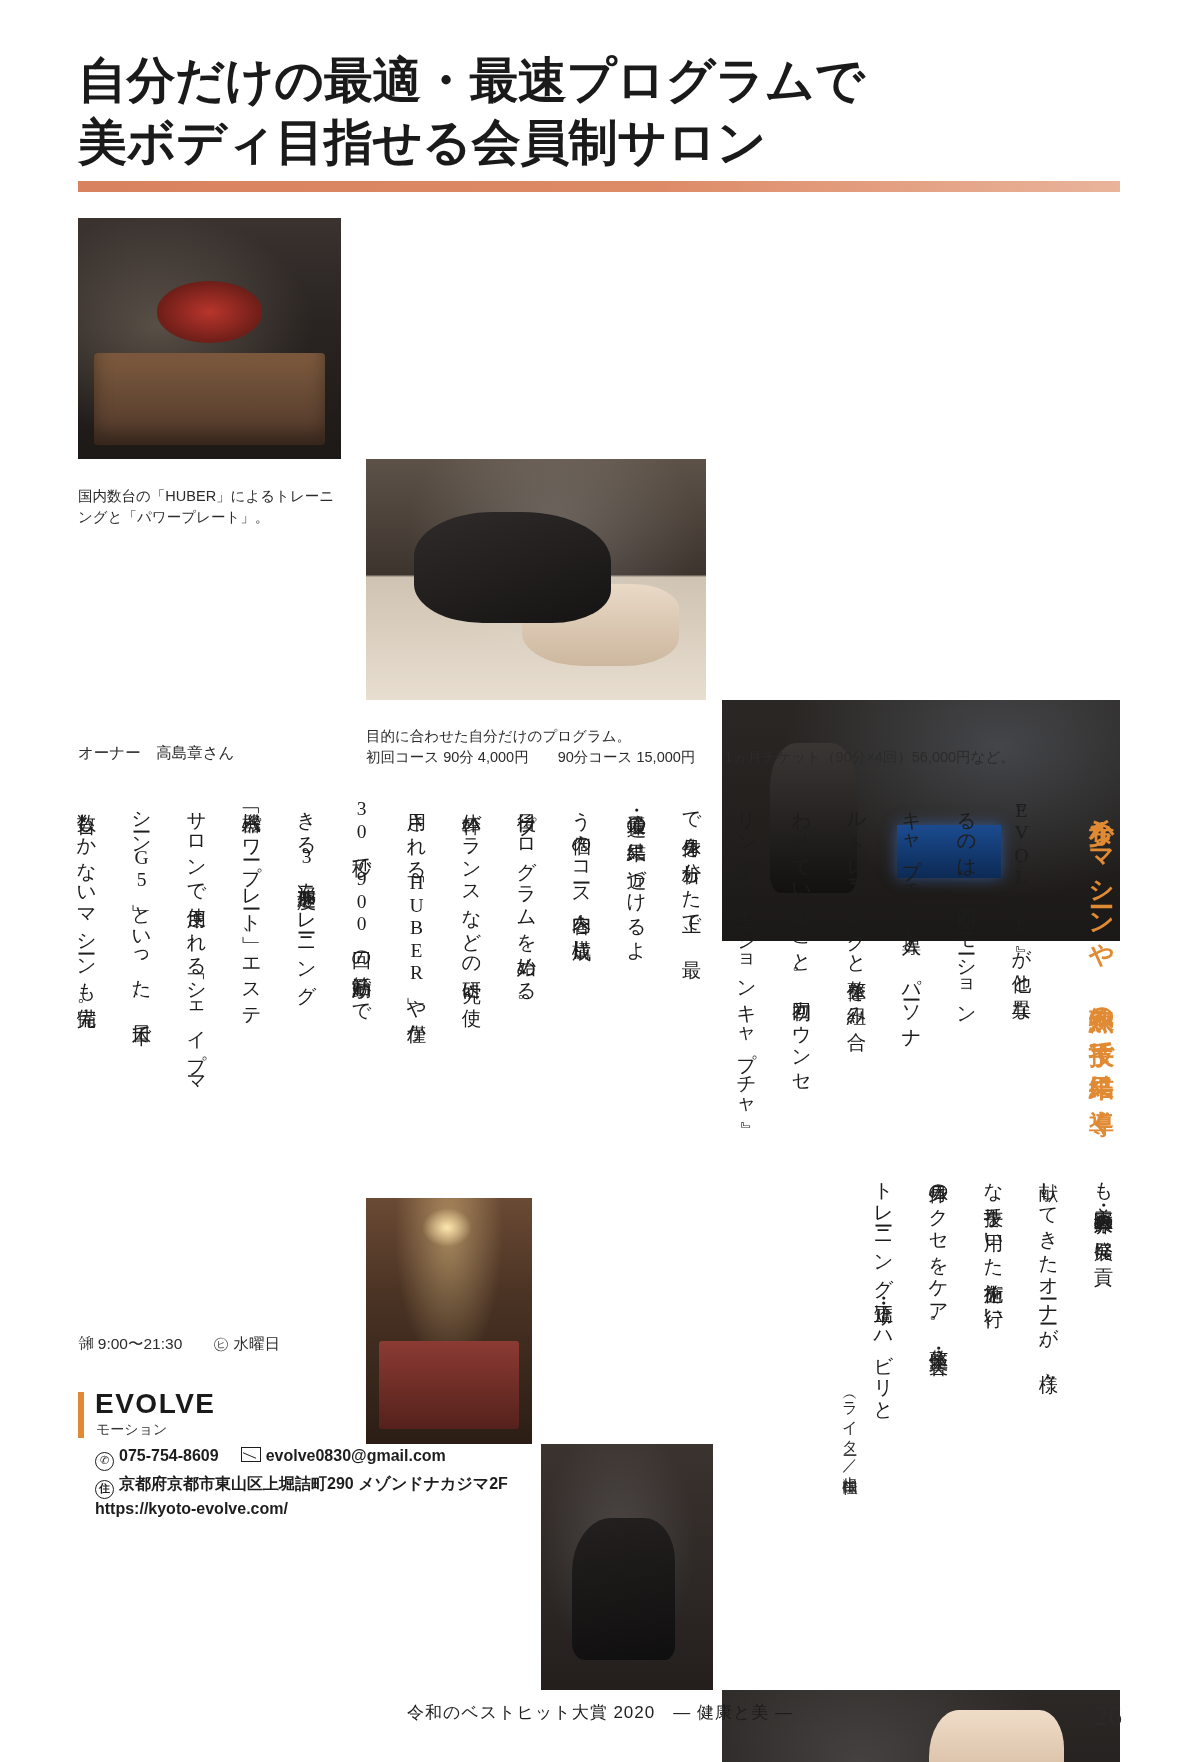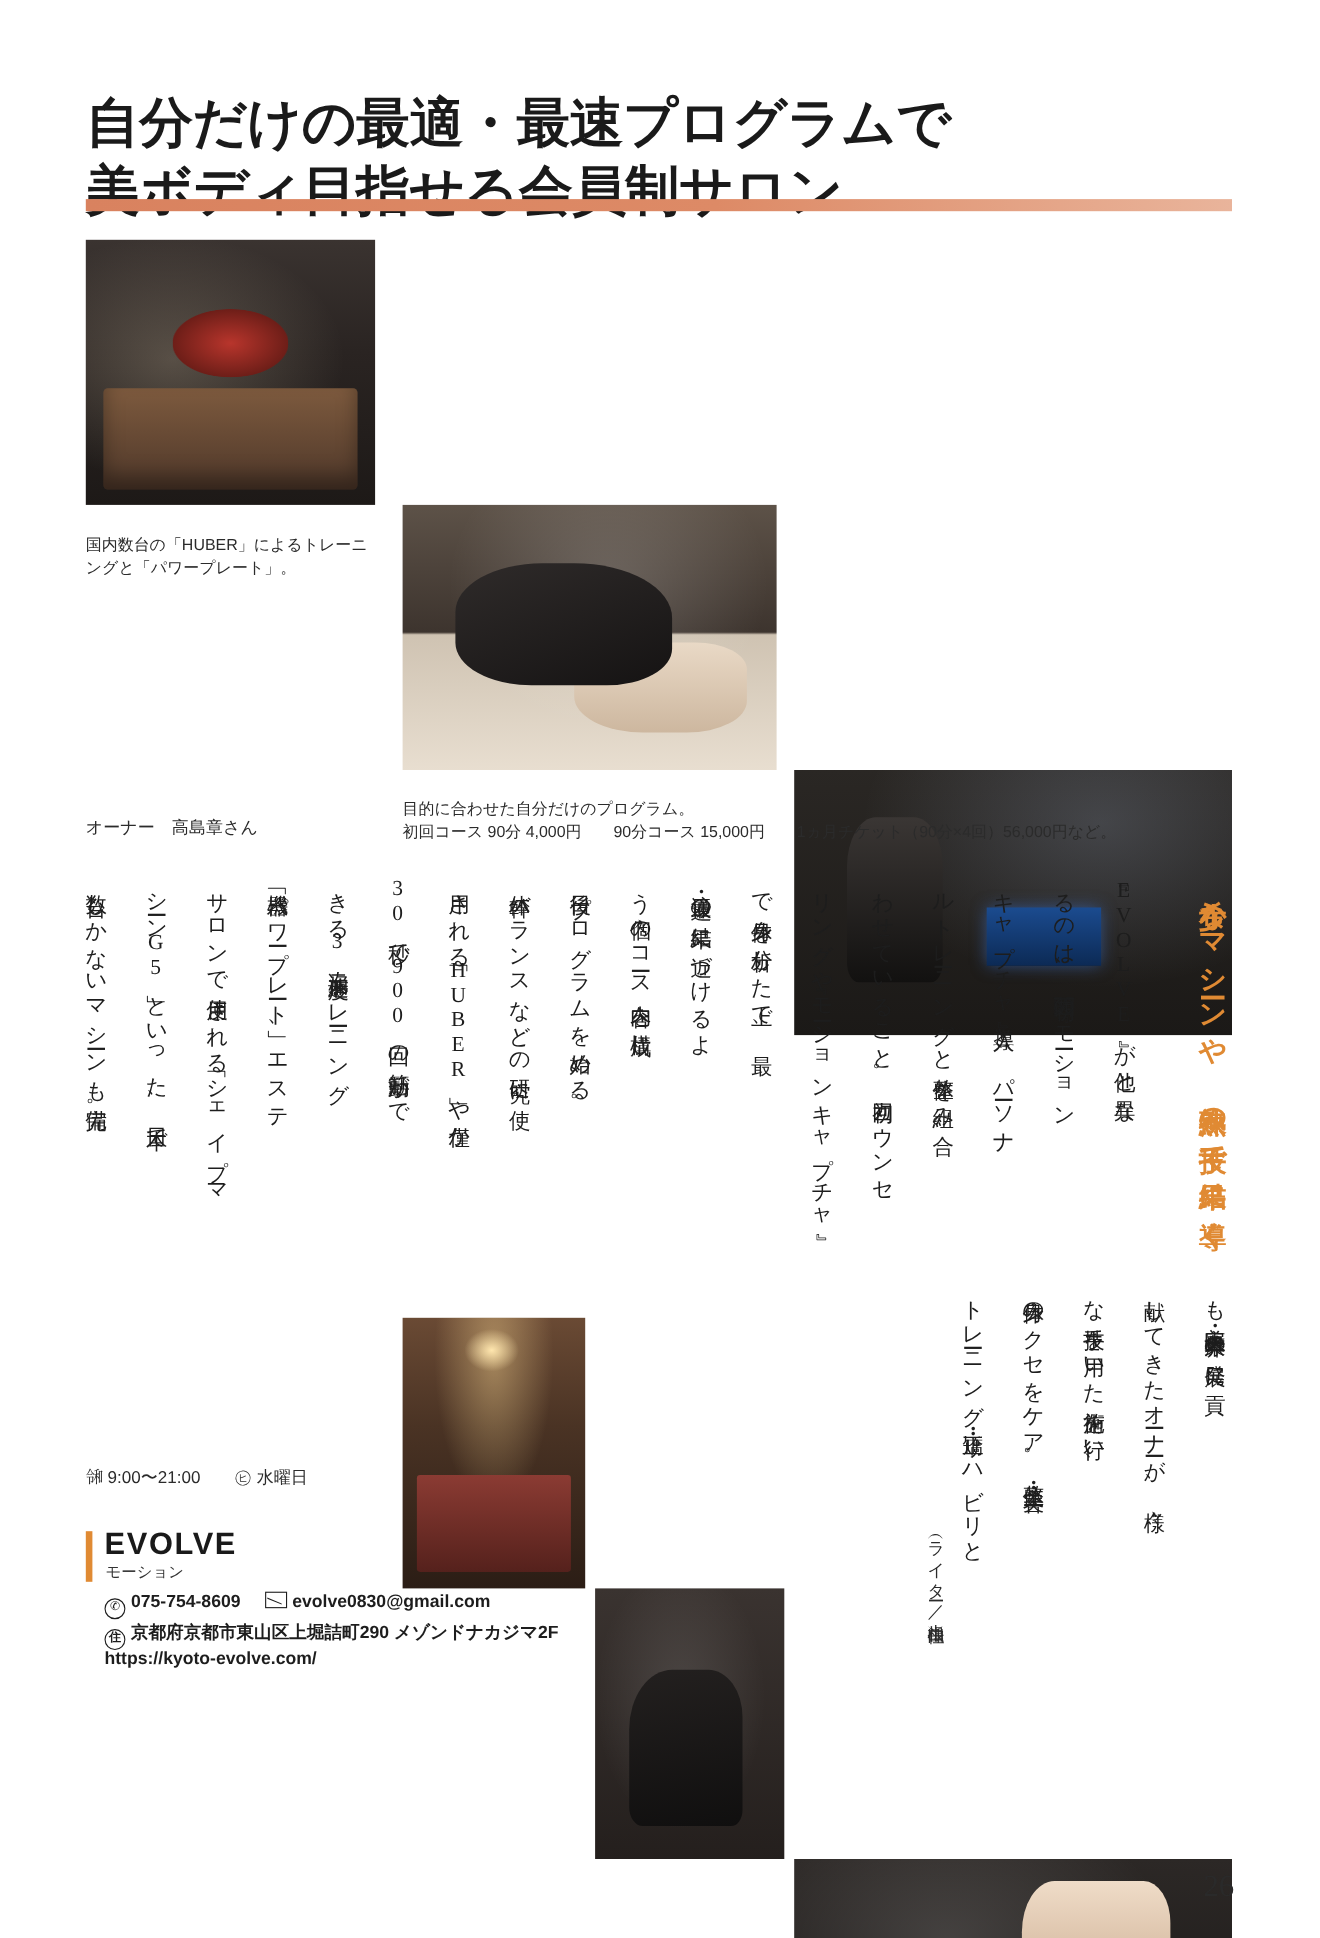--- a/index.html
+++ b/index.html
@@ -15,21 +15,20 @@
 
   
   .headline-wrap{position:absolute;left:78px;top:50px;width:1050px;}
   .headline{
     font-weight:bold;
     font-size:49px;
     line-height:1.26;
     letter-spacing:-0.5px;
     color:#1a1a1a;
     white-space:pre-line;
-    margin-top:32px;
   }
   .headline-rule{
     position:absolute;left:78px;top:181px;width:1042px;height:11px;
     background:linear-gradient(90deg,#d9825f 0%, #dd8a66 55%, #e9b49b 100%);
   }
 
   
   .photo{position:absolute;overflow:hidden;background:#ararara;}
   .ph1{left:78px;top:218px;width:263px;height:241px;}
   .ph2{left:366px;top:218px;width:340px;height:241px;}
@@ -245,21 +244,21 @@
   <div class="photo ph3 p-machine"></div>
   <div class="photo ph4 p-bed"></div>
   <div class="photo ph5 p-back"></div>
   <div class="photo ph6 p-leg"></div>
 
   <div class="cap cap1">国内数台の「HUBER」によるトレーニ
 ングと「パワープレート」。</div>
   <div class="cap cap-owner">オーナー　高島章さん</div>
   <div class="cap cap2">目的に合わせた自分だけのプログラム。
 初回コース 90分 4,000円　　90分コース 15,000円　　1ヵ月チケット（90分×4回）56,000円など。</div>
-  <div class="cap cap-hours">㋿ 9:00〜21:00　　㋪ 水曜日</div>
+  <div class="cap cap-hours">㋿ 9:00〜21:30　　㋪ 水曜日</div>
 
   <div class="lead">希少なマシーンや
 熟練の手技で結果に導く</div>
 
   <div class="vtext col c1">『EVOLVE』が他と異な</div>
   <div class="vtext col c2">るのは、関西初の『モーション</div>
   <div class="vtext col c3">キャプチャ』導入と、パーソナ</div>
   <div class="vtext col c4">ルトレーニングと整体を組み合</div>
   <div class="vtext col c5">わせていること。初回カウンセ</div>
   <div class="vtext col c6">リングや『モーションキャプチャ』</div>
@@ -288,15 +287,16 @@
   <div class="brand-sub">モーション</div>
 
   <div class="info-line l1">
     <span class="ico">✆</span><span>075-754-8609</span><span class="sep"></span><span class="mail-ico"></span><span>evolve0830@gmail.com</span>
   </div>
   <div class="info-line l2">
     <span class="ico">住</span><span>京都府京都市東山区上堀詰町290 メゾンドナカジマ2F</span>
   </div>
   <div class="info-line l3">https://kyoto-evolve.com/</div>
 
+  <div class="footer">令和のベストヒット大賞 2020　― 健康と美 ―</div>
   <div class="pageno">26</div>
 
 </div>
 
 </body></html>

